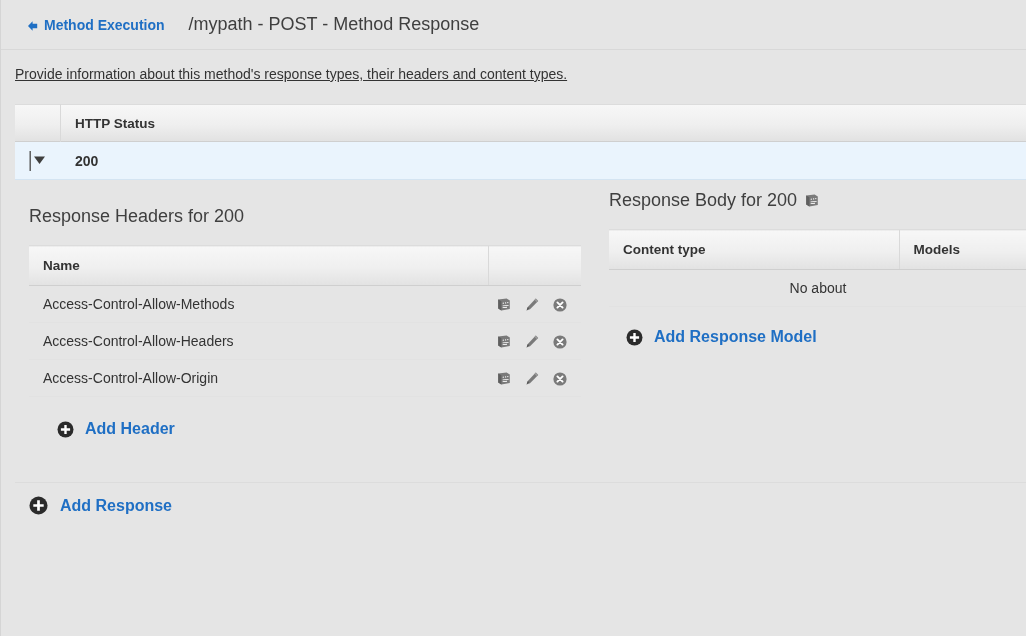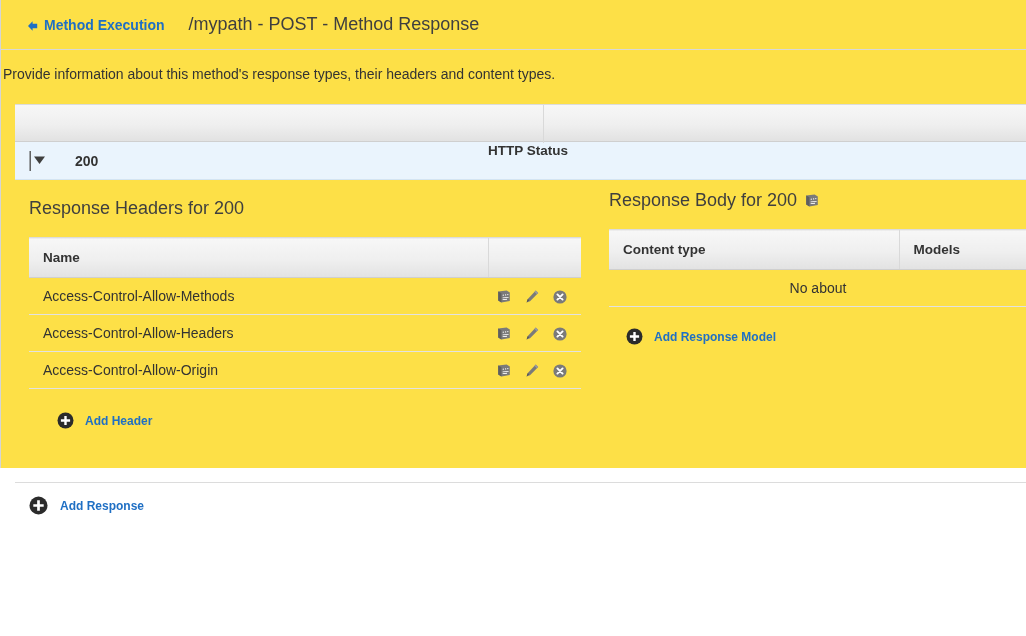--- a/index.html
+++ b/index.html
@@ -7,22 +7,22 @@
     margin: 0; padding: 0;
     width: 1026px; height: 636px;
     background: #ffffff;
     font-family: "Liberation Sans", sans-serif;
     color: #333333;
     overflow: hidden;
   }
   #page {
     position: relative;
     width: 1026px;
-    height: 468px;
-    background: #fde047;
+    height: 636px;
+    background: #e5e5e5;
     border-left: 1px solid #d5d5d5;
   }
 
   
   .titlebar {
     position: absolute;
     left: 0; top: 0;
     width: 1026px; height: 50px;
     border-bottom: 1px solid #d8d8d8;
     display: flex;
@@ -50,40 +50,40 @@
     margin-left: 24px;
     font-size: 18px;
     font-weight: normal;
     color: #3f3f3f;
     white-space: nowrap;
   }
 
   
   .description {
     position: absolute;
-    left: 2px; top: 66px;
+    left: 14px; top: 66px;
     font-size: 14px;
     color: #333;
     white-space: nowrap;
+    text-decoration: underline;
   }
 
   
   .status-table {
     position: absolute;
     left: 14px; top: 104px;
     width: 1012px;
   }
   .st-head {
     height: 38px;
     display: flex;
     align-items: center;
     background: linear-gradient(to bottom, #f7f7f7 0%, #efefef 55%, #e2e2e2 100%);
     border-top: 1px solid #dcdcdc;
     border-bottom: 1px solid #cfcfcf;
-    flex-direction: column;
   }
   .st-head .cell-expand {
     width: 46px; height: 38px;
     border-right: 1px solid #d9d9d9;
     flex: none;
   }
   .st-head .cell-status {
     padding-left: 14px;
     font-size: 13.5px;
     font-weight: bold;
@@ -116,21 +116,21 @@
   }
 
   
   .detail {
     position: absolute;
     left: 0; top: 190px;
     width: 1026px;
   }
   .col-left {
     position: absolute;
-    left: 28px; top: 8px;
+    left: 28px; top: 16px;
     width: 552px;
   }
   .col-right {
     position: absolute;
     left: 608px; top: 0;
     width: 418px;
   }
   .section-title {
     font-size: 18px;
     font-weight: normal;
@@ -186,21 +186,21 @@
     cursor: pointer;
     line-height: 0;
   }
 
   
   .add-link {
     display: inline-flex;
     align-items: center;
     gap: 11px;
     color: #1f6fc4;
-    font-size: 12px;
+    font-size: 16px;
     font-weight: bold;
     text-decoration: none;
     cursor: pointer;
     white-space: nowrap;
   }
   .addrow-left  { margin: 23px 0 0 28px; }
   .addrow-right { margin: 21px 0 0 17px; }
 
   .plus-dark, .plus-blue { line-height: 0; display:inline-block; }
 

